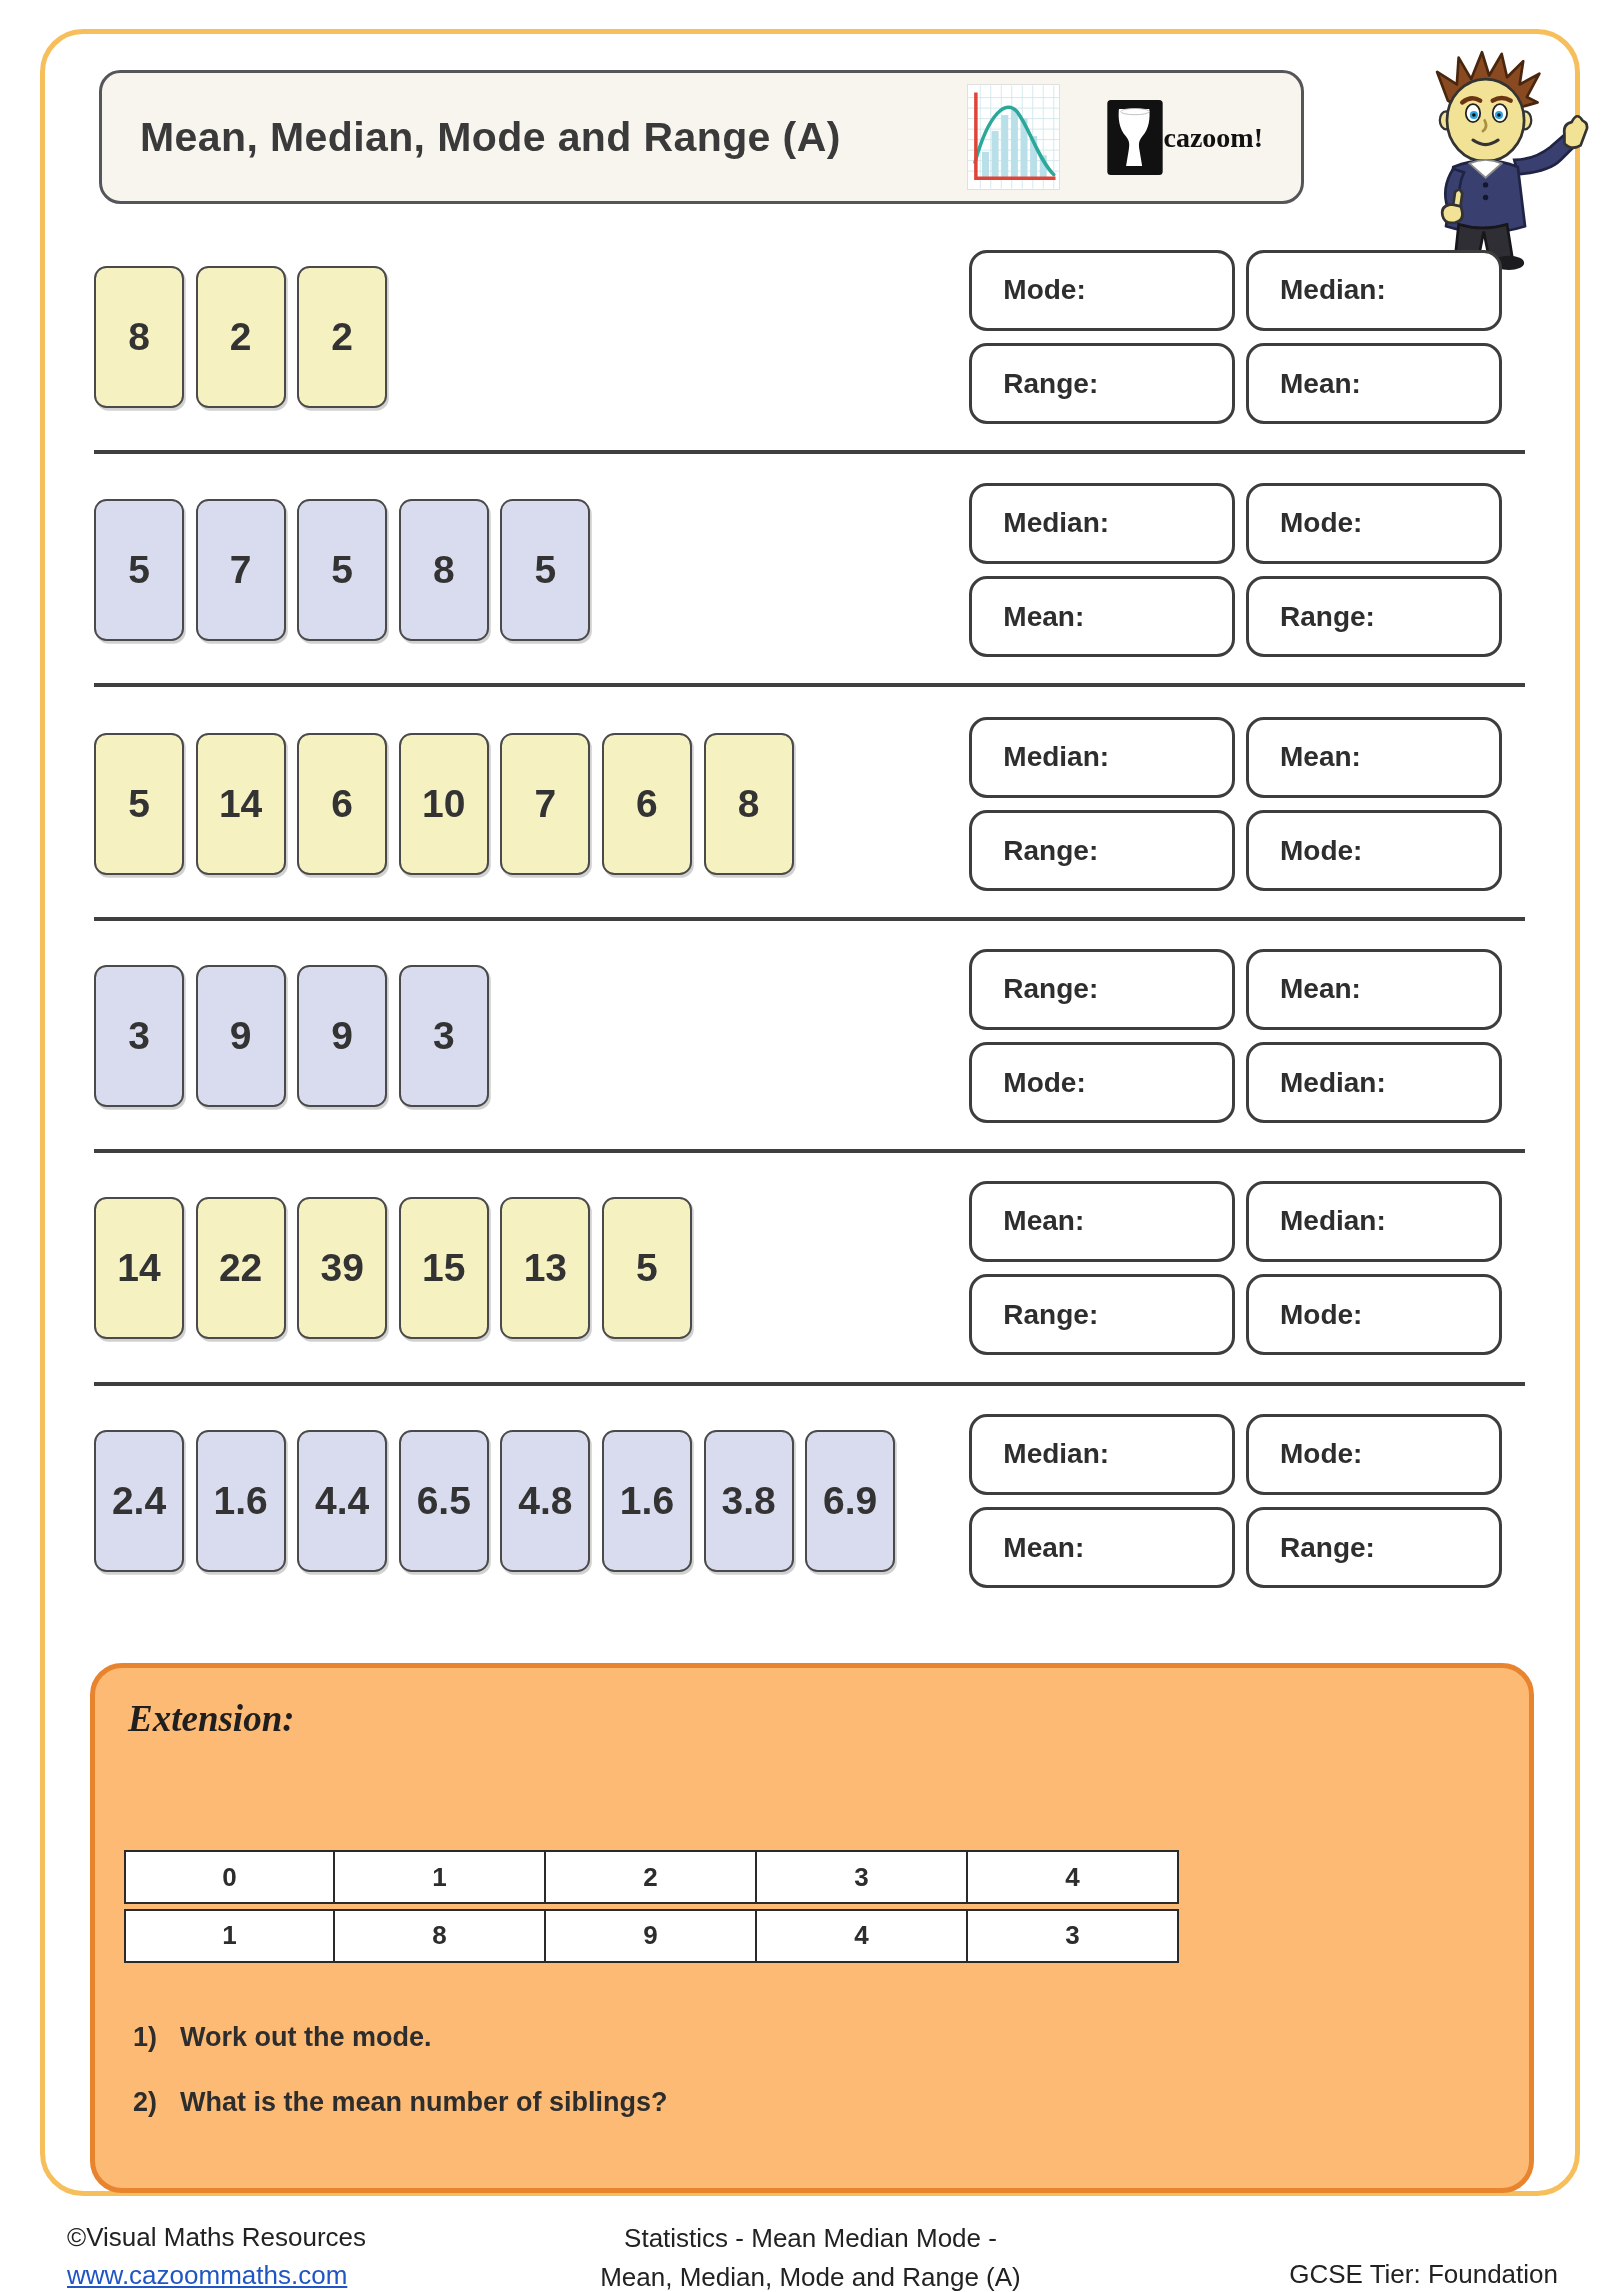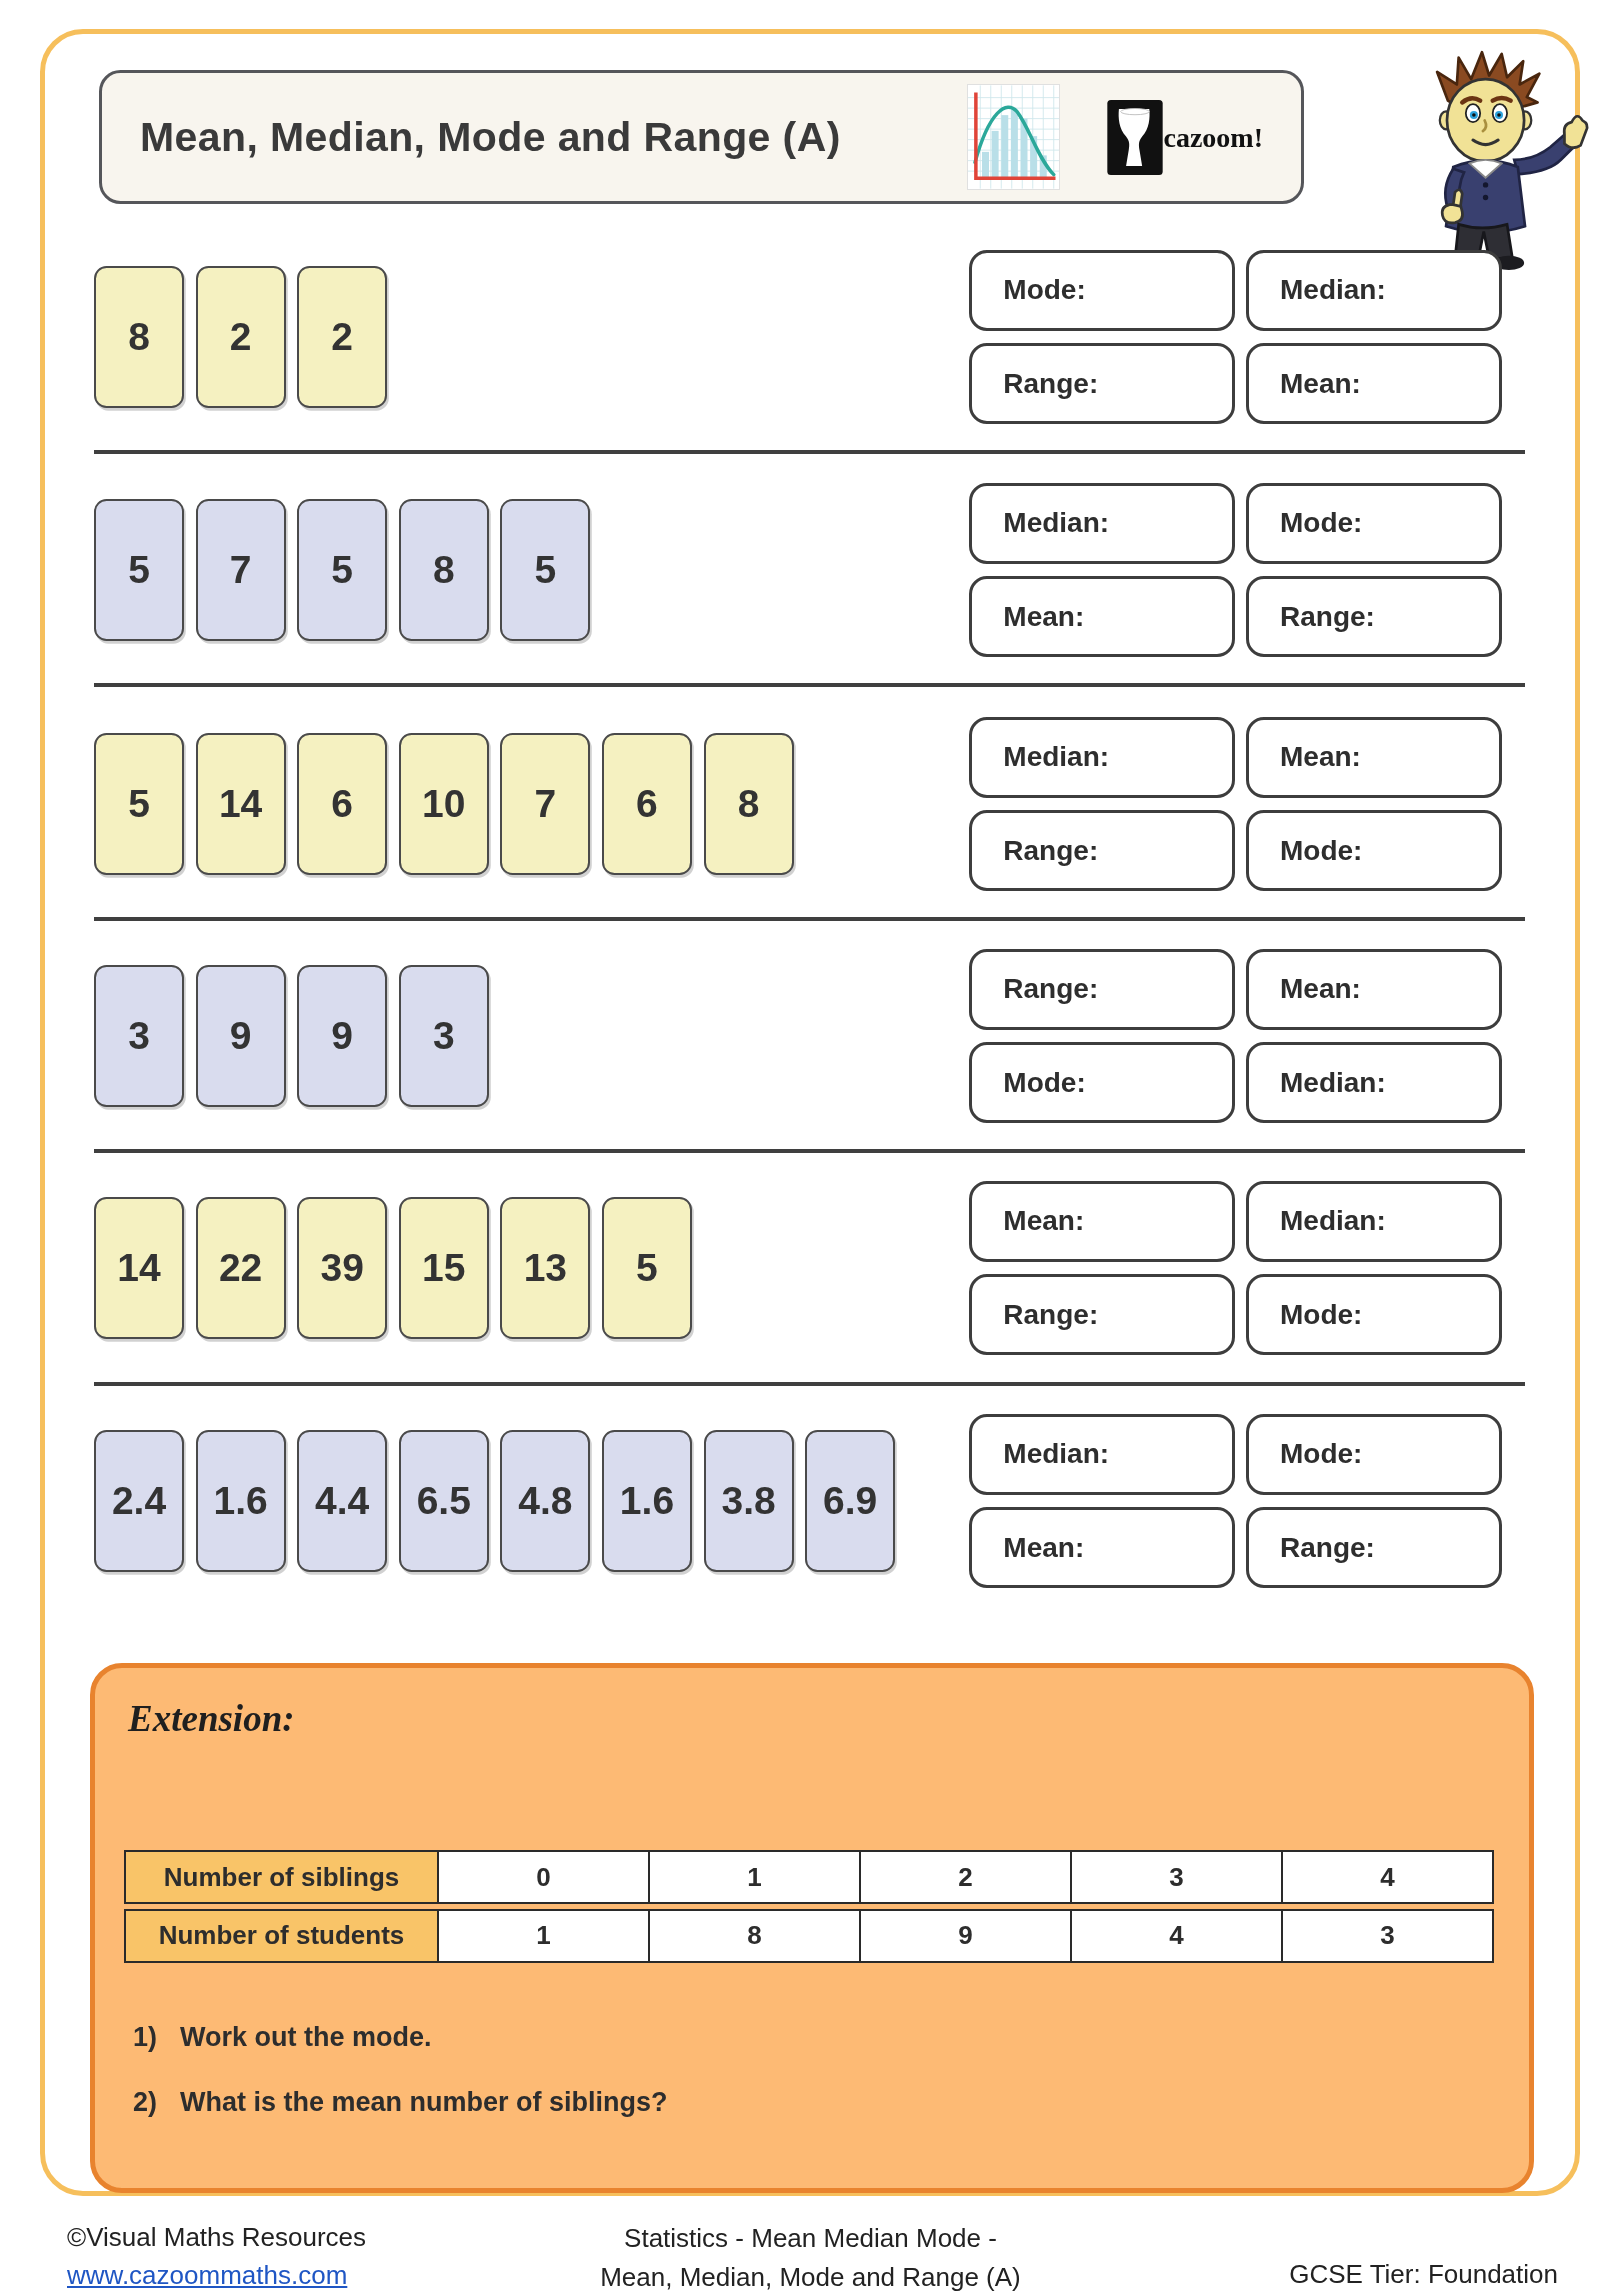--- a/index.html
+++ b/index.html
@@ -240,29 +240,27 @@
     <div class="abox">Mean:</div>
     <div class="abox">Range:</div>
   </div>
 </div>
 
 <div class="ext-box">
   <div class="ext-heading">Extension:</div>
 
   <div class="ext-table">
     <div class="t-row">
-      <div class="t-cell t-label">Number of siblings</div>
       <div class="t-cell t-val">0</div>
       <div class="t-cell t-val">1</div>
       <div class="t-cell t-val">2</div>
       <div class="t-cell t-val">3</div>
       <div class="t-cell t-val">4</div>
     </div>
     <div class="t-row">
-      <div class="t-cell t-label">Number of students</div>
       <div class="t-cell t-val">1</div>
       <div class="t-cell t-val">8</div>
       <div class="t-cell t-val">9</div>
       <div class="t-cell t-val">4</div>
       <div class="t-cell t-val">3</div>
     </div>
   </div>
 
   <div class="ext-q" style="top:354px">
     <span class="qnum">1)</span>

